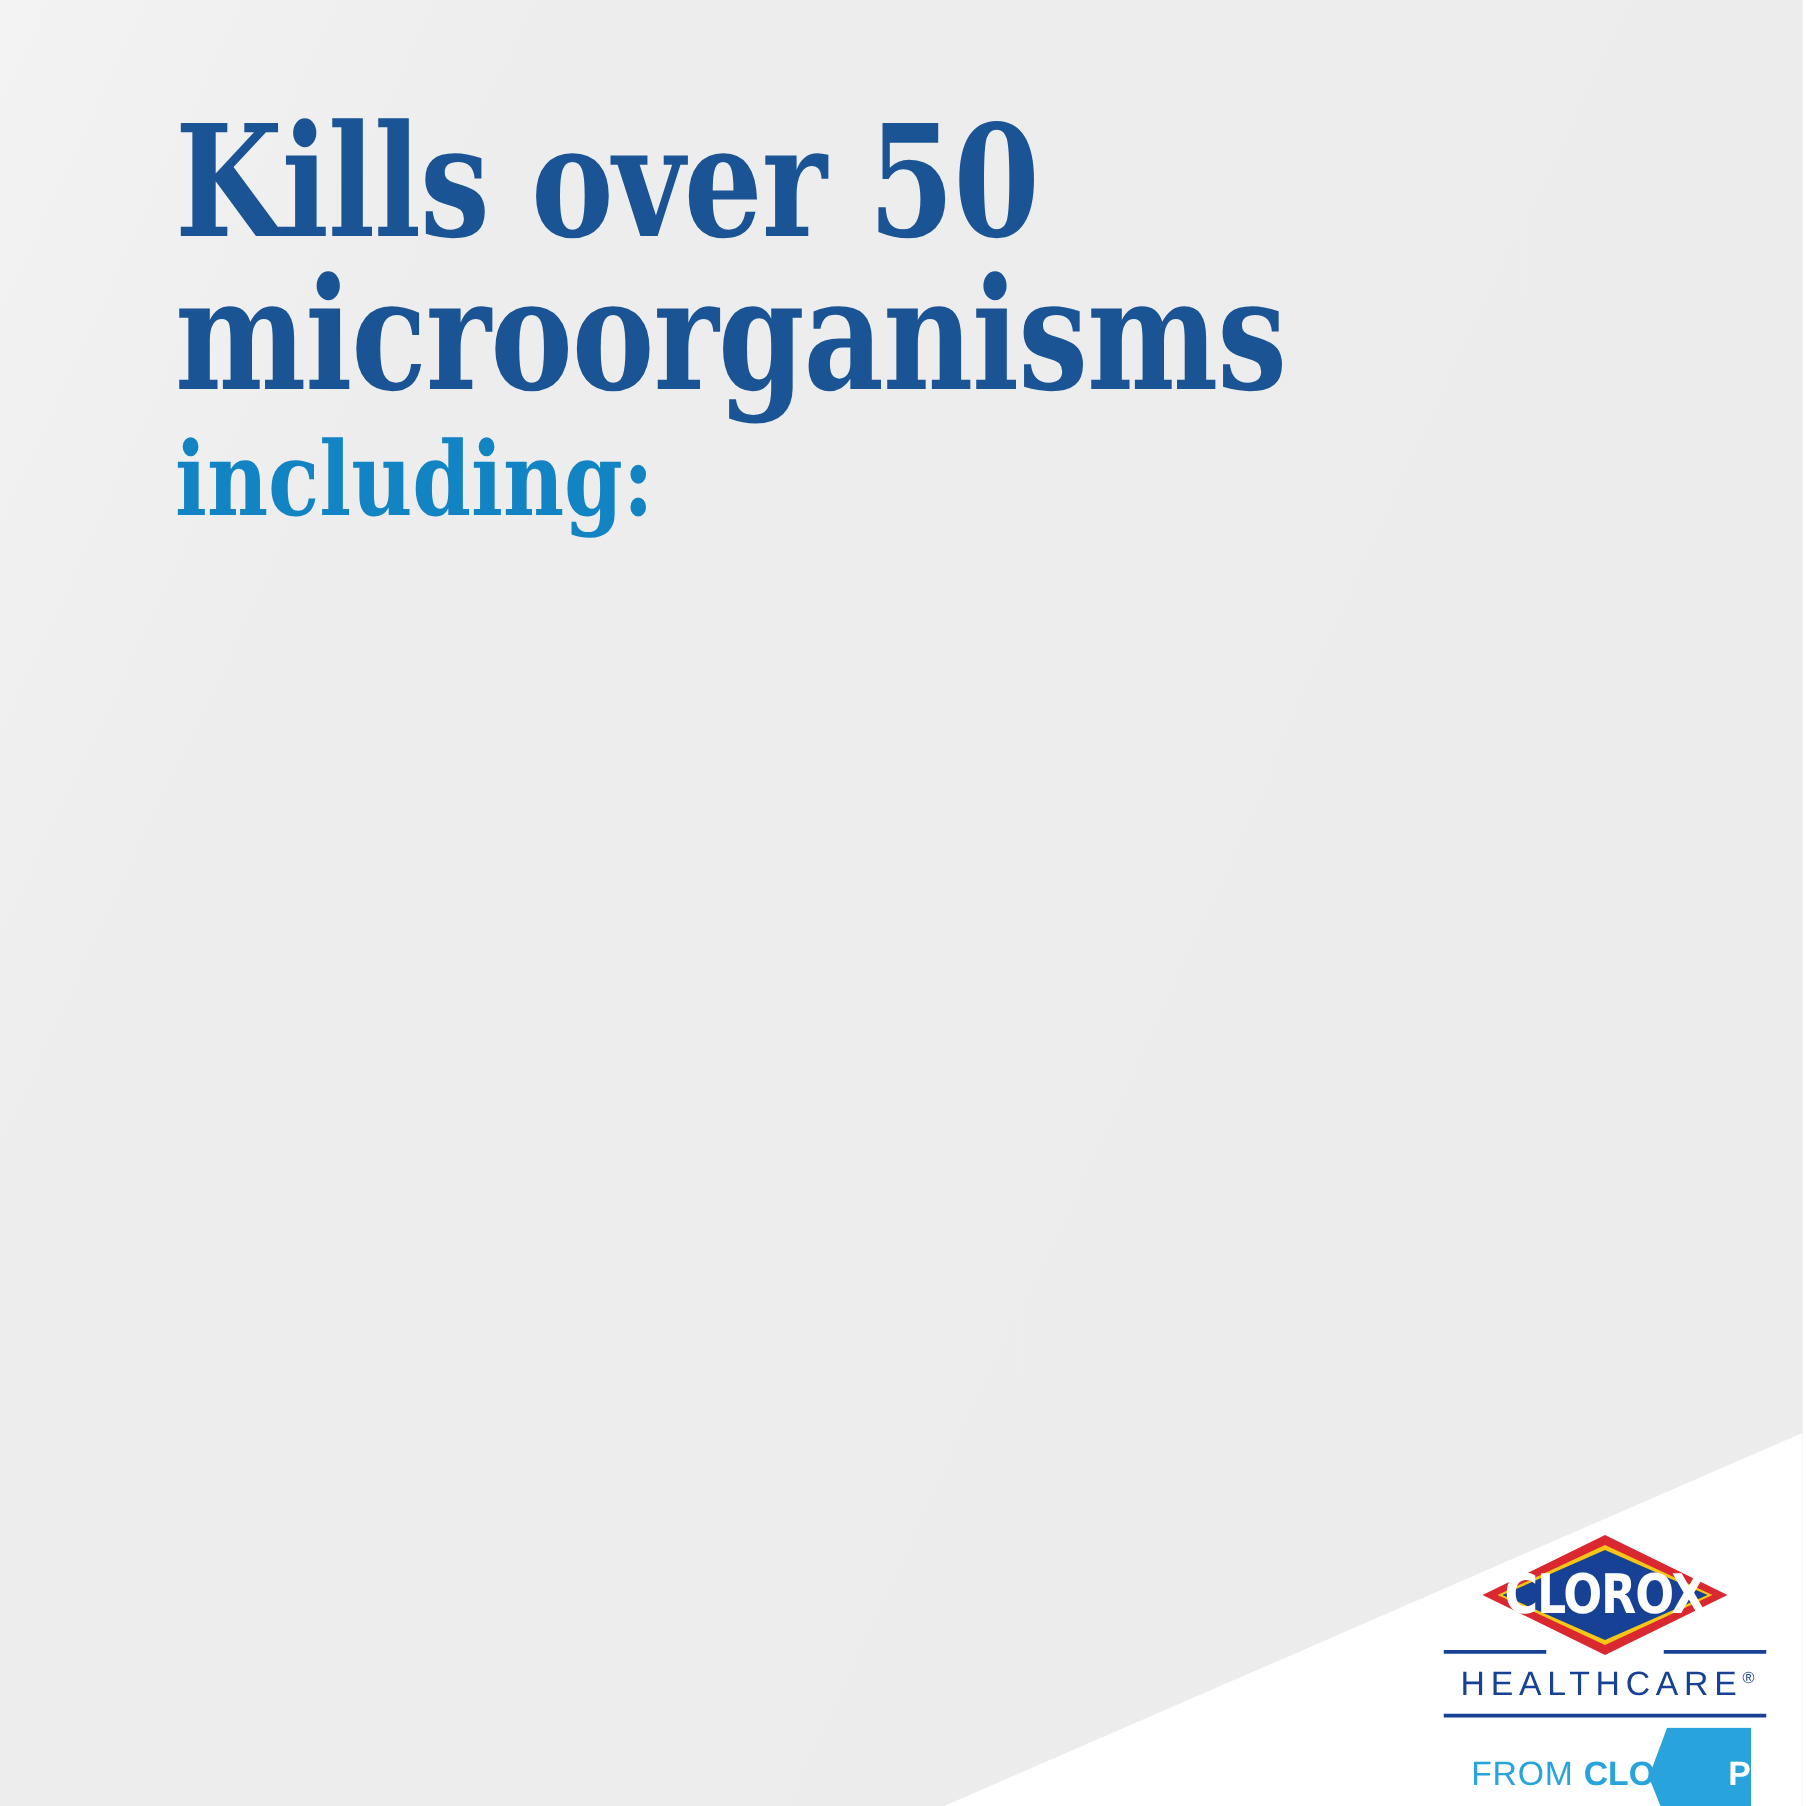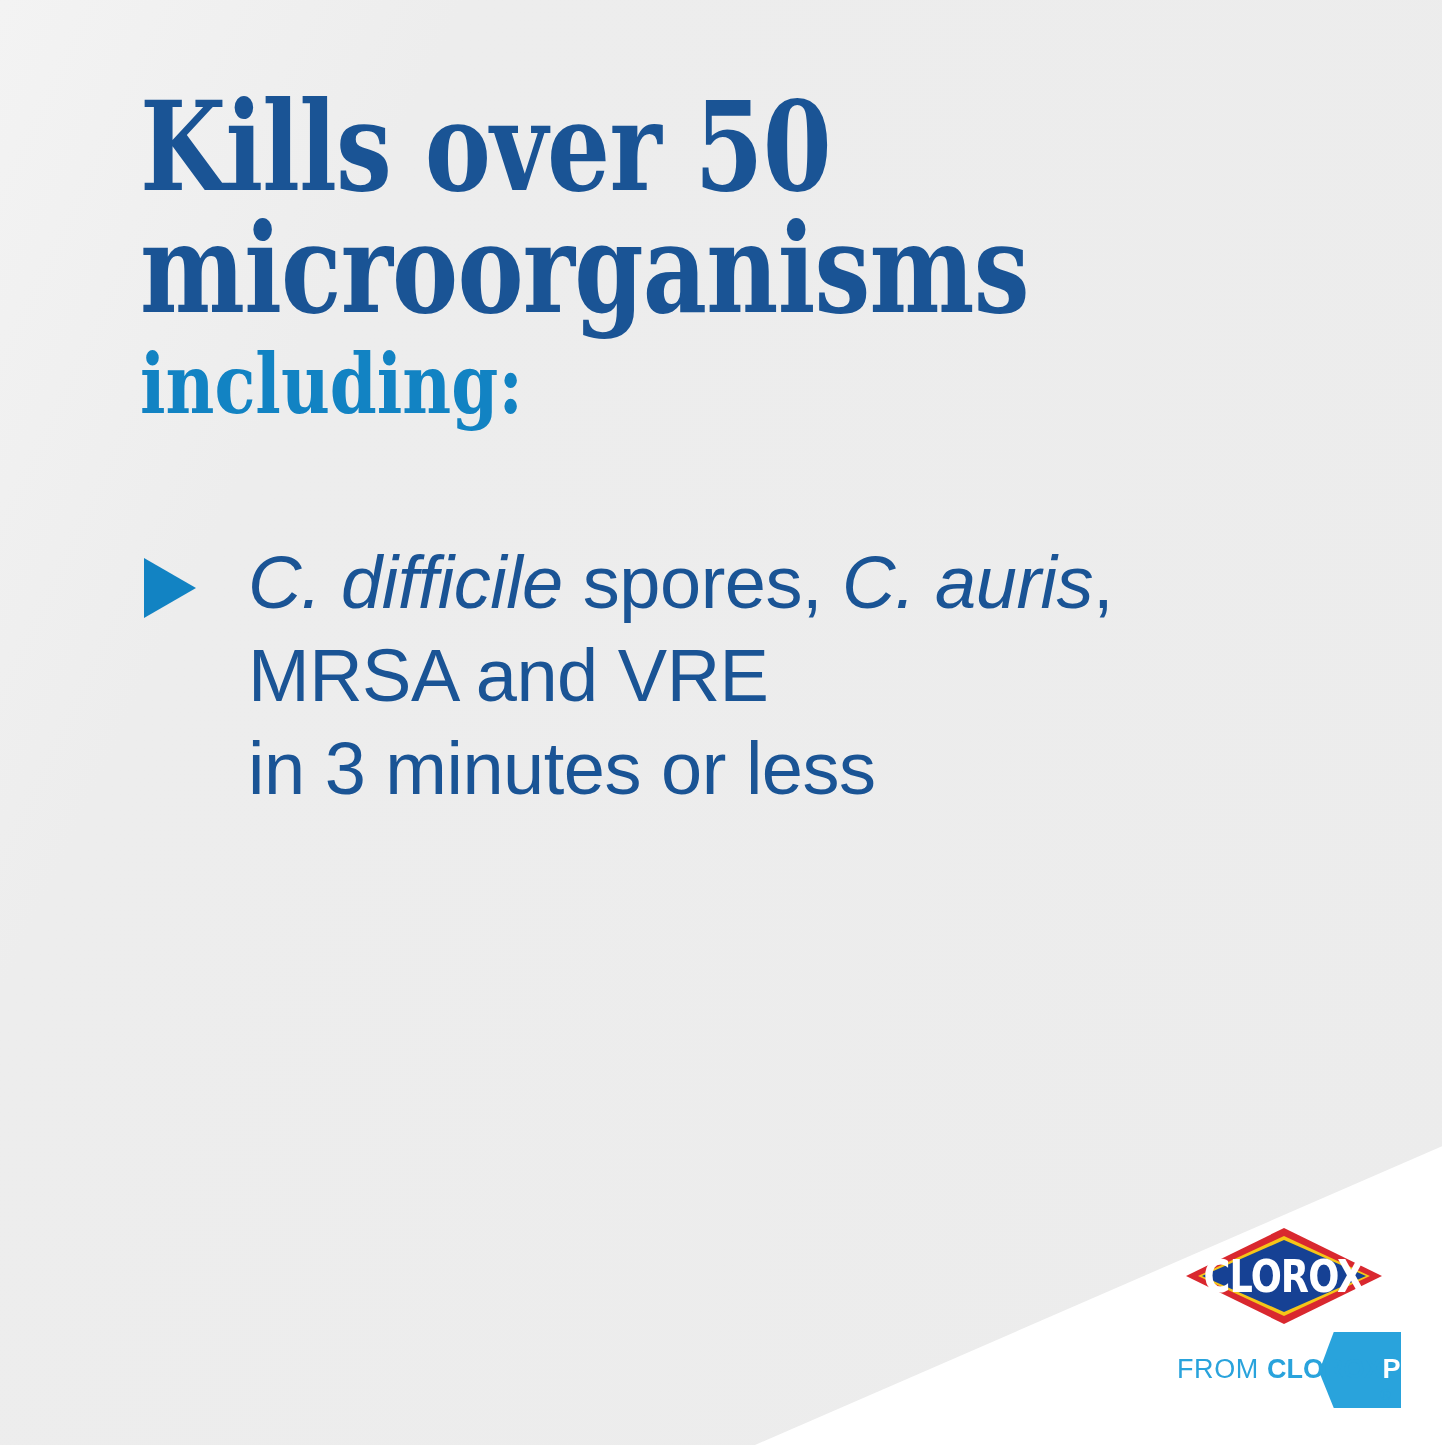--- a/index.html
+++ b/index.html
@@ -283,39 +283,41 @@
   <div class="corner-wedge"></div>
 
   <div class="headline-block">
     <h1 class="headline">Kills over 50
 microorganisms</h1>
     <div class="including">including:</div>
   </div>
 
   <div class="bullets">
 
-    <div class="bullet-row">
-      <span class="bullet-marker"></span>
-      <p class="bullet-text"><em>C. difficile</em><span> spores, </span><em>C. auris</em><span>,
-MRSA and VRE
-in 3 minutes or less</span></p>
-    </div>
 
 
   </div>
 
   <div class="logo">
 
     <div class="diamond-wrap">
       <span class="diamond-outer"></span>
       <span class="diamond-mid"></span>
       <span class="diamond-inner"></span>
       <span class="clorox-word">CLOROX</span>
     </div>
 
+    <div class="healthcare-block">
+      <div class="rule-top">
+        <span class="seg-left"></span>
+        <span class="seg-right"></span>
+      </div>
+      <div class="healthcare-word"><span>HEALTHCARE</span><sup>®</sup></div>
+      <div class="rule-bottom"></div>
+    </div>
 
     <div class="fromline">
       <span class="pro-diamond"></span>
       <span class="from-text"><span class="lite">FROM </span><span class="bold">CLOROX</span><span class="pro">PRO</span></span>
       <span class="reg-mark">®</span>
     </div>
 
   </div>
 
 </div>

